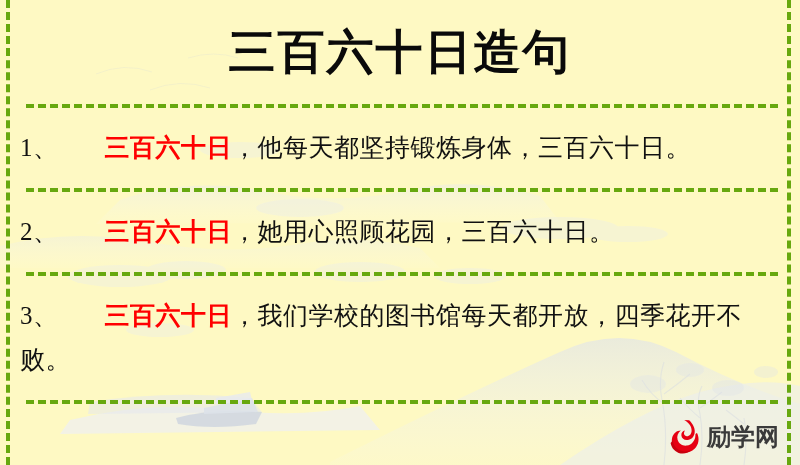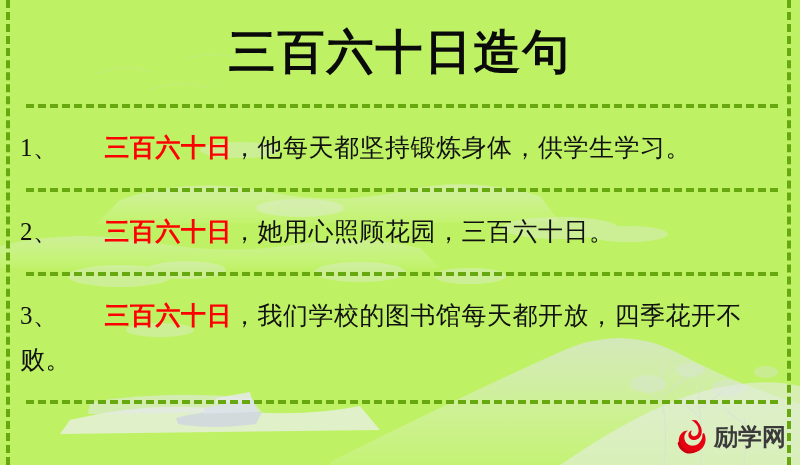--- a/index.html
+++ b/index.html
@@ -10,21 +10,21 @@
   body {
     font-family: "Liberation Serif", "DejaVu Serif", serif;
   }
 
   
   #page {
     position: relative;
     width: 800px;
     height: 465px;
     overflow: hidden;
-    background: #bef264;
+    background: #fef9c3;
     box-sizing: border-box;
     padding-left: 9px;
   }
 
   
   .watermark {
     position: absolute;
     inset: 0;
     pointer-events: none;
     z-index: 0;
@@ -92,21 +92,20 @@
   
   .logo {
     position: absolute;
     left: 664px;
     top: 414px;
     width: 122px;
     height: 46px;
     display: flex;
     align-items: center;
     z-index: 5;
-    justify-content: flex-end;
   }
   .logo-mark { width: 40px; height: 40px; flex: 0 0 40px; }
   .logo-text {
     font-family: "Liberation Sans", "DejaVu Sans", sans-serif;
     font-size: 24px;
     font-weight: 700;
     color: #3a3a3a;
     letter-spacing: 0px;
     margin-left: 3px;
     white-space: nowrap;
@@ -185,21 +184,21 @@
 
   <div class="content">
 
     <div class="title-block">
       <div class="title">三百六十日造句</div>
     </div>
 
     <div class="hrule"></div>
 
     <div class="sentence">
-      <span class="num">1、</span><span class="kw">三百六十日</span><span class="rest">，他每天都坚持锻炼身体，供学生学习。</span>
+      <span class="num">1、</span><span class="kw">三百六十日</span><span class="rest">，他每天都坚持锻炼身体，三百六十日。</span>
     </div>
 
     <div class="hrule"></div>
 
     <div class="sentence">
       <span class="num">2、</span><span class="kw">三百六十日</span><span class="rest">，她用心照顾花园，三百六十日。</span>
     </div>
 
     <div class="hrule"></div>
 

